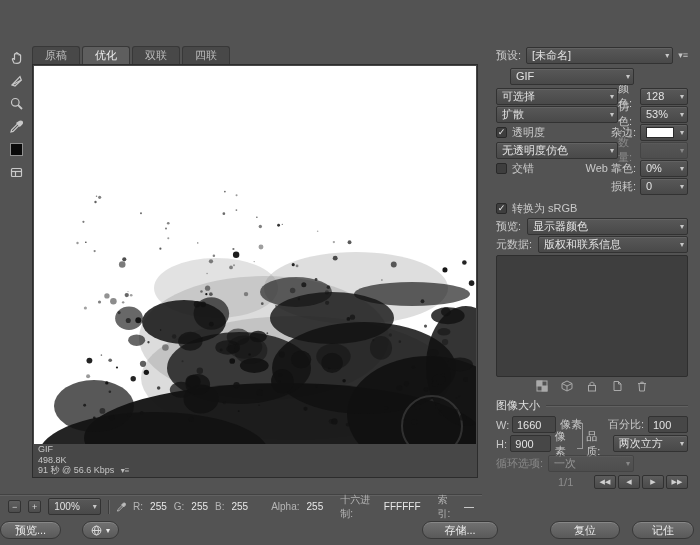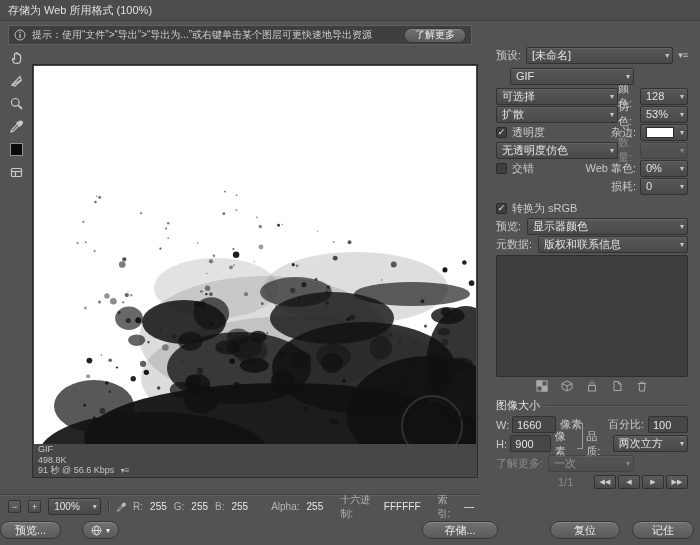--- a/index.html
+++ b/index.html
@@ -76,33 +76,21 @@
   .statusbar .val{color:#e8e8e8}
   .statusbar .label{color:#b5b5b5}
   .buttonbar{position:absolute;left:0;top:520px;width:700px;height:25px}
   .buttonbar .btn{position:absolute;top:1px}
 </style>
 </head>
 <body>
 
 <div class="dialog">
 
-  <div class="titlebar">
-    <span>存储为 Web 所用格式 (100%)</span>
-  </div>
-
-  <div class="tipbar">
-    <svg width="12" height="12" viewBox="0 0 12 12">
-      <circle cx="6" cy="6" r="5" stroke="#bdbdbd" fill="none"></circle>
-      <line x1="6" y1="5" x2="6" y2="9" stroke="#bdbdbd" stroke-width="1.4"></line>
-      <circle cx="6" cy="3.2" r="0.8" fill="#bdbdbd"></circle>
-    </svg>
-    <span class="tip-text">提示：使用“文件”&gt;“导出”&gt;“导出为...”或右键单击某个图层可更快速地导出资源</span>
-    <span class="btn small">了解更多</span>
-  </div>
+
 
   <div class="toolbar">
     <span class="tool">
       <svg width="15" height="15" viewBox="0 0 15 15">
           <path d="M5 13 C4 11 3 9.5 3.4 8.8 C3.9 8.2 5 8.7 5.5 9.7 L5.5 4.6 C5.5 3.3 7 3.3 7 4.6 L7 3.6 C7 2.3 8.5 2.3 8.5 3.6 L8.5 4.4 C8.5 3.2 10 3.2 10 4.4 L10 5.4 C10 4.4 11.6 4.4 11.6 5.6 L11.6 10 C11.6 12.4 10 13.4 8 13.4 Z"></path>
         </svg>
     </span>
     <span class="tool">
       <svg width="15" height="15" viewBox="0 0 15 15">
           <path d="M3 12 L11 3.5 L12.3 7 L6 13 Z"></path>
@@ -126,20 +114,26 @@
     </span>
     <span class="tool">
       <svg width="15" height="15" viewBox="0 0 15 15">
           <rect x="2.5" y="3.5" width="10" height="8" rx="1"></rect>
           <line x1="2.5" y1="6.5" x2="12.5" y2="6.5"></line>
           <line x1="6.5" y1="6.5" x2="6.5" y2="11.5"></line>
         </svg>
     </span>
   </div>
 
+  <div class="tabs">
+    <span class="tab">原稿</span>
+    <span class="tab active">优化</span>
+    <span class="tab">双联</span>
+    <span class="tab">四联</span>
+  </div>
 
   <div class="preview">
     <div class="canvas" style="background: rgb(255, 255, 255);">
       <svg id="ink-svg" width="442" height="378" viewBox="0 0 442 378">
           <ellipse cx="230" cy="272" rx="125" ry="62" fill="#8a8a8a" opacity="0.3"></ellipse>
           <ellipse cx="322" cy="222" rx="92" ry="36" fill="#8a8a8a" opacity="0.28"></ellipse>
           <ellipse cx="182" cy="222" rx="62" ry="30" fill="#8a8a8a" opacity="0.25"></ellipse>
           <ellipse cx="262" cy="312" rx="155" ry="62" fill="#8a8a8a" opacity="0.3"></ellipse>
           <ellipse cx="250" cy="372" rx="200" ry="55" fill="#111111" opacity="0.95"></ellipse>
           <ellipse cx="120" cy="388" rx="115" ry="42" fill="#111111" opacity="0.92"></ellipse>
@@ -482,21 +476,21 @@
       <span class="label" style="margin-left:4px">像素</span>
       <span class="bracket" style="top:-8px"></span>
       <span class="rlabel">品质:</span>
       <span class="select" style="width:82px">
         <span>两次立方</span>
           <span class="arrow">▾</span>
       </span>
     </div>
 
     <div class="row" style="margin-top:2px;height:17px">
-      <span class="label dim" style="margin-right:5px">了解更多:</span>
+      <span class="label dim" style="margin-right:5px">循环选项:</span>
       <span class="select dim" style="width:86px">
         <span>一次</span>
           <span class="arrow">▾</span>
       </span>
     </div>
     <div class="row" style="margin-top:2px;height:16px;gap:2px">
       <span class="dim" style="margin-left:62px;color:#d0d0d0">1/1</span>
       <span style="flex:1"></span>
       <span class="tbtn">◀◀</span>
       <span class="tbtn">◀</span>

